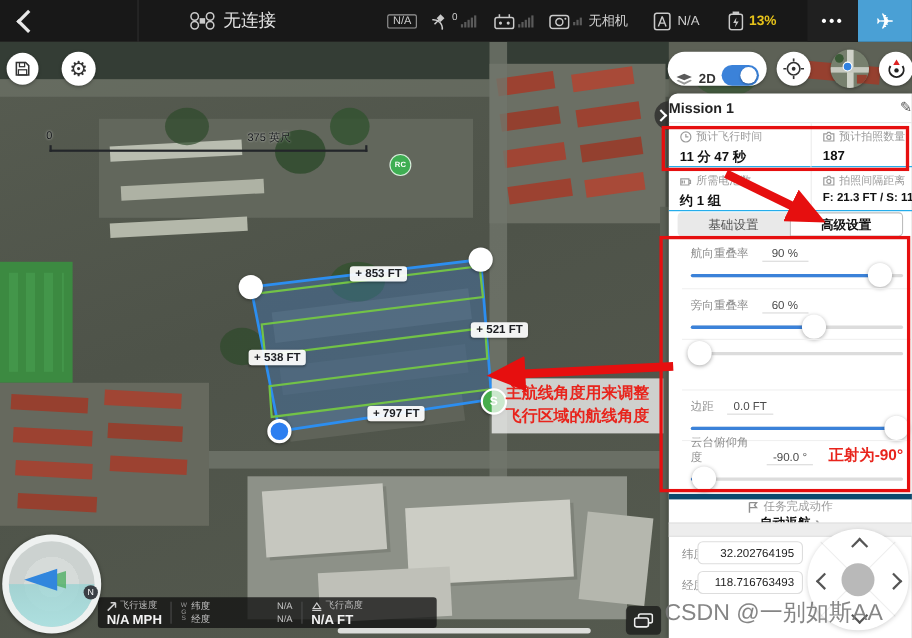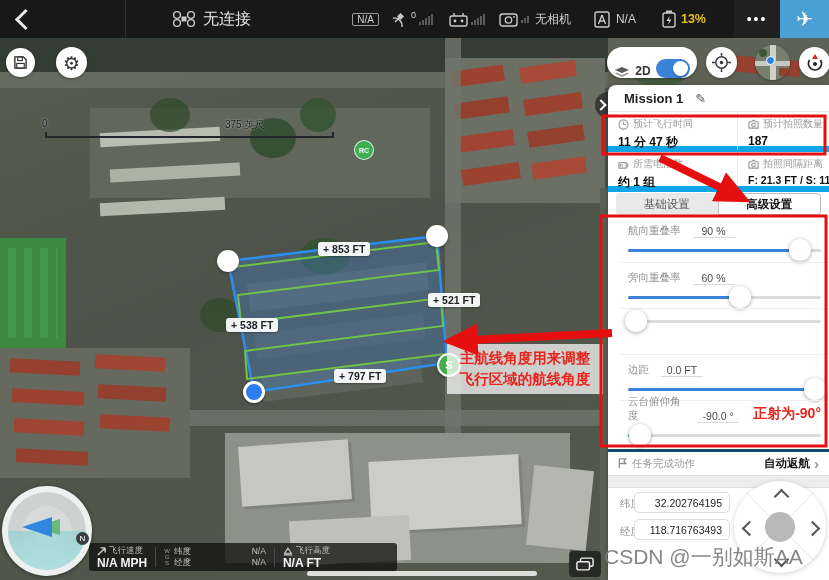--- a/index.html
+++ b/index.html
@@ -83,25 +83,25 @@
   #mode-pill .t2d{font-size:12px;color:#333;font-weight:bold;}
   .toggle{width:34px;height:19px;border-radius:10px;background:#3b82d9;position:relative;}
   .toggle .knob{position:absolute;right:2px;top:2px;width:15px;height:15px;border-radius:50%;background:#fff;box-shadow:0 1px 2px rgba(0,0,0,.3);}
 
   
   #sidebar{position:absolute;left:608px;top:85px;width:221px;height:495px;background:#fff;z-index:30;
            border-top-left-radius:8px;box-shadow:-1px 0 4px rgba(0,0,0,.25);font-size:11px;color:#333;}
   #sb-handle{position:absolute;left:-13px;top:7px;width:13px;height:26px;background:rgba(40,40,40,.75);
              border-radius:13px 0 0 13px;z-index:31;display:flex;align-items:center;justify-content:center;}
   #sb-header{position:absolute;left:0;top:0;width:100%;height:27px;border-bottom:1px solid #e6e6e6;
-             display:flex;align-items:center;justify-content:flex-start;padding:0 16px;box-sizing:border-box;gap:12px;}
+             display:flex;align-items:center;justify-content:space-between;padding:0 0;box-sizing:border-box;}
   #sb-title{font-size:13px;font-weight:bold;color:#222;}
   #stats{position:absolute;left:0;top:27px;width:100%;height:80px;display:grid;
          grid-template-columns:129px 1fr;grid-template-rows:40px 40px;}
-  .statcell{padding:5px 0 0 10px;box-sizing:border-box;border-bottom:6px solid #0ea5e9;}
+  .statcell{padding:5px 0 0 10px;box-sizing:border-box;border-bottom:1px solid #0ea5e9;}
   .statcell:nth-child(2n){border-left:1px solid #ececec;}
   .stat-l{color:#9b9b9b;font-size:10px;display:flex;align-items:center;gap:4px;white-space:nowrap;}
   .stat-v{font-size:12px;font-weight:bold;color:#111;margin-top:3px;white-space:nowrap;}
   .statcell:nth-child(4) .stat-v{font-size:10.5px;}
 
   #tabs{position:absolute;left:8px;top:108px;width:205px;height:22px;display:flex;}
   #tab-basic{flex:1;background:#e9e9e9;border-radius:4px 0 0 4px;display:flex;align-items:center;justify-content:center;
              color:#555;font-size:11.5px;}
   #tab-adv{flex:1;background:#fff;border:1px solid #bdbdbd;border-radius:0 4px 4px 0;display:flex;align-items:center;
            justify-content:center;color:#111;font-weight:bold;font-size:11.5px;box-sizing:border-box;}
@@ -112,21 +112,21 @@
   .srow{display:flex;align-items:flex-end;padding-top:6px;height:16px;}
   .slabel{color:#8f8f8f;font-size:10.5px;}
   .sval{color:#4a4a4a;font-size:10.5px;border-bottom:1px solid #d9d9d9;min-width:42px;text-align:center;margin-left:12px;}
   .snote{color:#e8241c;font-weight:bold;font-size:14px;margin-left:14px;white-space:nowrap;}
   .strack{position:relative;margin-top:11px;height:3px;border-radius:2px;background:#dcdcdc;}
   .sfill{position:absolute;left:0;top:0;height:3px;border-radius:2px;background:#3b82d9;}
   .shandle{position:absolute;top:-10px;width:22px;height:22px;border-radius:50%;background:#fff;
            box-shadow:0 1px 4px rgba(0,0,0,.35);margin-left:-11px;}
 
   #finishrow{position:absolute;left:0;top:364px;width:100%;height:26px;display:flex;align-items:center;
-             justify-content:space-between;padding:0 10px;box-sizing:border-box;border-top:3px solid #0c4a6e;}
+             justify-content:space-between;padding:0 10px;box-sizing:border-box;border-top:5px solid #0c4a6e;flex-direction:column;}
   #finishrow .fl{color:#9b9b9b;font-size:10.5px;display:flex;align-items:center;gap:4px;}
   #finishrow .fv{color:#111;font-weight:bold;font-size:11.5px;display:flex;align-items:center;gap:4px;}
   #sb-gap{position:absolute;left:0;top:390px;width:100%;height:13px;background:#ededed;
           border-top:1px solid #e0e0e0;border-bottom:1px solid #e0e0e0;box-sizing:border-box;}
   #coords{position:absolute;left:0;top:403px;width:100%;bottom:0;}
   .coord-label{position:absolute;left:12px;font-size:10.5px;color:#8f8f8f;}
   .coord-input{position:absolute;left:26px;width:96px;height:21px;border:1px solid #ddd;border-radius:5px;
                font-size:10.5px;color:#222;display:flex;align-items:center;justify-content:flex-end;
                padding-right:7px;box-sizing:border-box;background:#fff;}
   #dpad{position:absolute;left:126px;top:396px;width:92px;height:92px;border-radius:50%;background:#fff;

